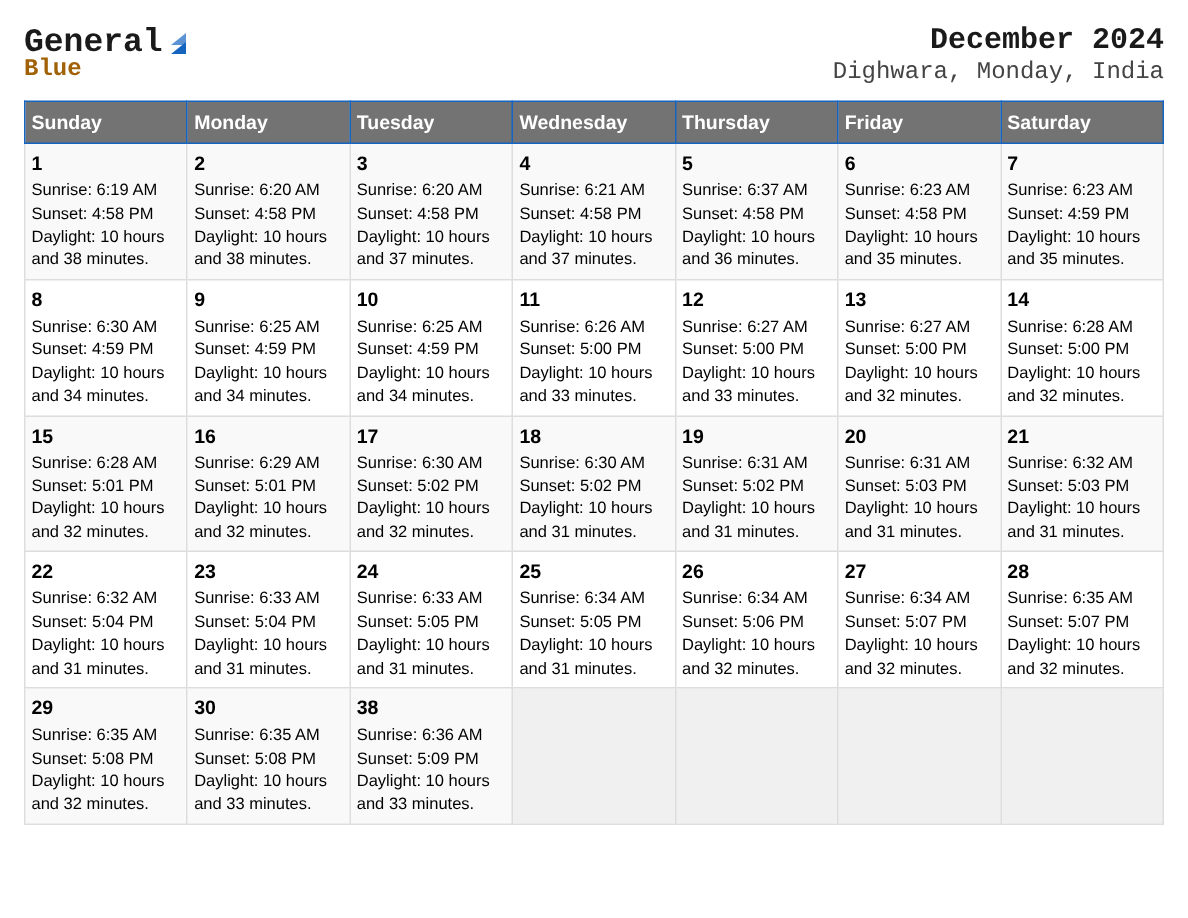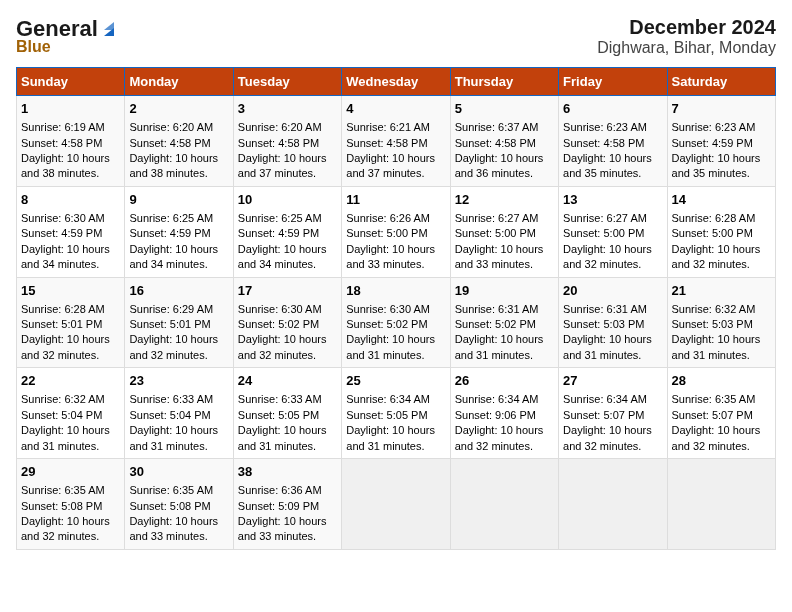--- a/index.html
+++ b/index.html
@@ -8,20 +8,21 @@
       background: #fff;
       width: 792px;
       min-height: 612px;
       padding: 16px;
     }
     .header {
       display: flex;
       justify-content: space-between;
       align-items: flex-start;
       margin-bottom: 10px;
+      font-family: Liberation Mono, monospace;
     }
     .logo {
       display: flex;
       flex-direction: column;
       align-items: flex-start;
     }
     .logo-line {
       display: flex; align-items: center;
     }
     .title-block { text-align: right; }
@@ -34,21 +35,21 @@
       font-size: 16px;
       font-weight: normal;
       color: #444;
     }
     table {
       width: 100%;
       border-collapse: collapse;
       font-size: 11px;
     }
     thead tr {
-      background: #c2410c;
+      background: #737373;
       color: #fff;
     }
     thead th {
       padding: 6px 4px;
       text-align: left;
       font-size: 13px;
       font-weight: bold;
       border: 1px solid #1565C0;
     }
     tbody tr {
@@ -80,21 +81,21 @@
       <span style="font-size:22px;font-weight:bold;color:#1a1a1a;">General</span>
       <svg width="18" height="18" viewBox="0 0 18 18" style="margin-left:2px;">
         <polygon points="4,16 14,8 14,16" fill="#1565C0"></polygon>
         <polygon points="4,10 14,2 14,10" fill="#1565C0" opacity="0.7"></polygon>
       </svg>
     </div>
     <span style="font-size:16px;font-weight:bold;color:#a16207;margin-top:-4px;">Blue</span>
   </div>
   <div class="title-block">
     <h1>December 2024</h1>
-    <h2>Dighwara, Bihar, Monday</h2>
+    <h2>Dighwara, Monday, India</h2>
   </div>
 </div>
 
 <table>
   <thead>
     <tr>
       <th>Sunday</th>
       <th>Monday</th>
       <th>Tuesday</th>
       <th>Wednesday</th>
@@ -282,21 +283,21 @@
         <td>
           <span class="day-num">25</span>
           <div>Sunrise: 6:34 AM</div>
           <div>Sunset: 5:05 PM</div>
           <div>Daylight: 10 hours</div>
           <div>and 31 minutes.</div>
         </td>
         <td>
           <span class="day-num">26</span>
           <div>Sunrise: 6:34 AM</div>
-          <div>Sunset: 9:06 PM</div>
+          <div>Sunset: 5:06 PM</div>
           <div>Daylight: 10 hours</div>
           <div>and 32 minutes.</div>
         </td>
         <td>
           <span class="day-num">27</span>
           <div>Sunrise: 6:34 AM</div>
           <div>Sunset: 5:07 PM</div>
           <div>Daylight: 10 hours</div>
           <div>and 32 minutes.</div>
         </td>

